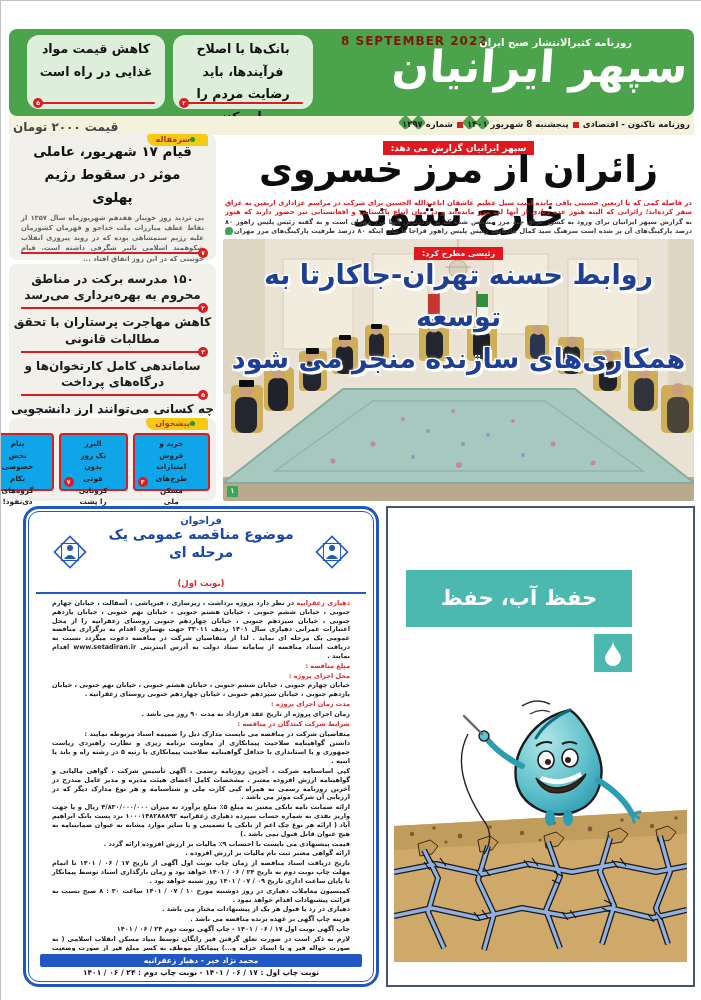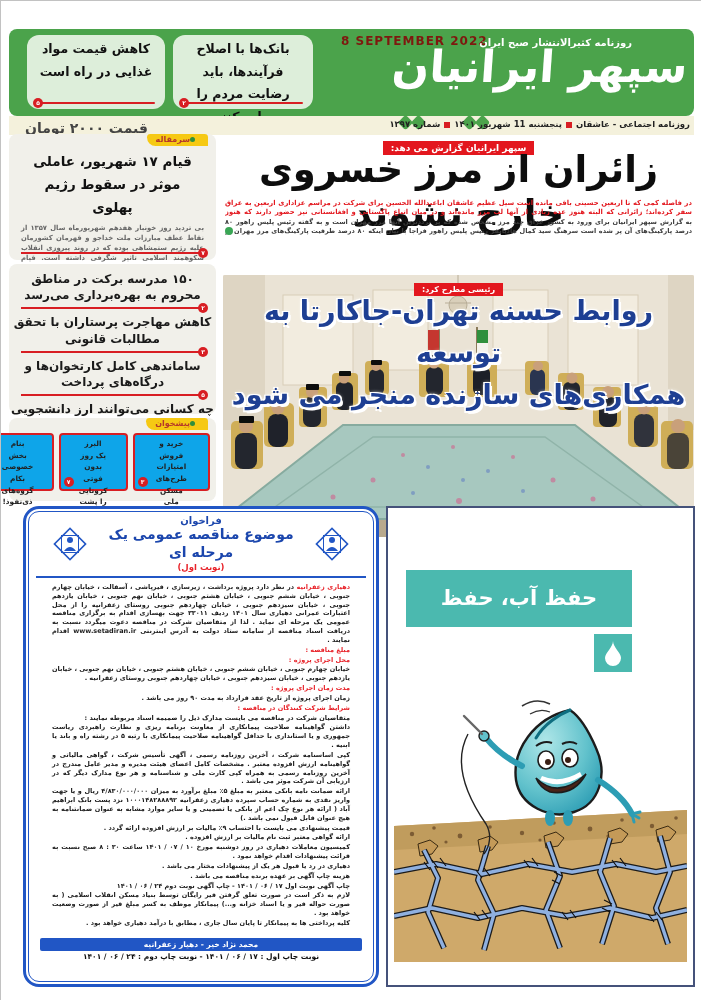--- a/index.html
+++ b/index.html
@@ -9,70 +9,70 @@
   #green-band{left:8px;top:28px;width:685px;height:87px;background:#4ba34b;border-radius:8px;}
   .teaser-box{top:34px;height:74px;background:#ddeeda;border-radius:12px;text-align:center;
     font-weight:bold;font-size:12.5px;line-height:1.8;color:#111;direction:rtl;padding:3px 8px 0;box-sizing:border-box;}
   .teaser-rule{position:absolute;left:10px;right:10px;bottom:5px;height:2.5px;background:#d81e23;border-radius:2px;}
   .num-dot{position:absolute;width:10px;height:10px;border-radius:50%;background:#d81e23;color:#fff;
     font-size:6px;line-height:10px;text-align:center;font-weight:bold;}
   #date-en{left:340px;top:33px;color:#7e180f;font-size:12px;font-weight:bold;letter-spacing:1px;}
   #tagline{right:70px;top:36px;color:#fff;font-size:10px;font-weight:bold;direction:rtl;}
   #logo-text{right:14px;top:44px;color:#fff;font-size:44px;font-weight:bold;direction:rtl;line-height:1;transform:skewX(-4deg);}
   #cream-strip{left:8px;top:115px;width:685px;height:19px;background:#f4f1dc;}
-  #price{left:24px;top:119px;font-size:14px;font-weight:bold;color:#444;direction:rtl;}
+  #price{left:12px;top:119px;font-size:12px;font-weight:bold;color:#444;direction:rtl;}
   #info-line{right:12px;top:118px;font-size:8.5px;font-weight:bold;color:#222;direction:rtl;}
   .sep-sq{display:inline-block;width:6px;height:6px;background:#d81e23;margin:0 4px;vertical-align:middle;}
   .descender{width:26px;height:13px;}
   .descender i{display:inline-block;width:11px;height:11px;background:#4ba34b;border-radius:3px;transform:rotate(45deg);margin:0 1px;}
   
   .kicker{background:#e3171e;color:#fff;font-size:9px;font-weight:bold;padding:2px 8px;direction:rtl;display:inline-block;}
   #main-kicker-wrap{left:222px;top:135px;width:471px;text-align:center;}
   #main-headline{left:222px;top:147px;width:471px;text-align:center;font-size:37px;font-weight:bold;
     color:#0d0d0d;direction:rtl;line-height:1.2;}
   #lead-red{left:224px;top:198px;width:467px;height:17px;font-size:6.8px;font-weight:bold;color:#e3171e;
     direction:rtl;text-align:justify;line-height:1.3;overflow:hidden;}
   #lead-black{left:224px;top:217px;width:467px;height:17px;font-size:6.5px;color:#3a3a3a;
     direction:rtl;text-align:justify;line-height:1.35;overflow:hidden;font-weight:bold;}
   #lead-end-dot{left:224px;top:226px;width:8px;height:8px;border-radius:50%;background:#3aa655;}
   
-  #photo{left:222px;top:238px;width:471px;height:262px;border-radius:2px;overflow:hidden;background:#e9e2d4;margin-top:36px;}
+  #photo{left:222px;top:238px;width:471px;height:262px;border-radius:2px;overflow:hidden;background:#e9e2d4;}
   #photo-kicker-wrap{left:0;top:2px;width:100%;text-align:center;position:absolute;}
   #photo-headline{position:absolute;left:0;top:15px;width:100%;text-align:center;direction:rtl;
     font-size:27px;line-height:1.55;font-weight:bold;color:#1e3f93;
     text-shadow:-1.5px -1.5px 0 #fff,1.5px -1.5px 0 #fff,-1.5px 1.5px 0 #fff,1.5px 1.5px 0 #fff,0 0 4px #fff,2.5px 2.5px 0 #fff;}
   #photo-badge{position:absolute;left:4px;bottom:4px;width:11px;height:11px;background:#3aa655;color:#fff;
     font-size:7px;line-height:11px;text-align:center;font-weight:bold;}
   
   .panel{left:8px;width:207px;background:#f1f0ea;border-radius:8px;box-sizing:border-box;}
   .tag-yellow{position:absolute;top:0;right:8px;background:#f6c913;border-radius:4px 4px 0 10px;
     padding:1px 9px 2px;font-size:8px;font-weight:bold;color:#b5372a;direction:rtl;}
   .tag-yellow i{display:inline-block;width:5px;height:5px;border-radius:50%;background:#2f8f3c;margin-right:4px;vertical-align:middle;}
-  #panel-editorial{top:133px;height:126px;padding-top:16px;}
+  #panel-editorial{top:133px;height:126px;padding-top:6px;}
   #editorial-title{font-size:13.5px;font-weight:bold;color:#111;direction:rtl;text-align:center;line-height:1.7;padding:0 14px;}
   #editorial-body{font-size:6.8px;color:#666;direction:rtl;text-align:justify;line-height:1.5;padding:4px 12px 0;font-weight:bold;}
   .panel-rule{position:absolute;left:12px;right:12px;bottom:6px;height:2px;background:#d81e23;}
   #panel-items{top:263px;height:150px;padding:4px 0 0;}
   .sb-item-text{font-size:12px;font-weight:bold;color:#1a1a1a;direction:rtl;text-align:center;line-height:1.35;padding:3px 2px 1px;}
   .sb-rule{position:relative;height:2px;background:#d81e23;margin:3px 12px 2px;}
   .sb-rule .num-dot{right:-4px;top:-4px;}
   .sb-item:last-child .sb-rule{background:#d81e23;}
   #panel-newsstand{top:417px;height:83px;padding-top:14px;}
   #newsstand-row{display:flex;direction:rtl;gap:5px;padding:1px 6px 0;}
   .ns-box{flex:1;position:relative;background:#0ea5e9;border:2px solid #d81e23;border-radius:4px;height:58px;
     font-size:7.3px;font-weight:bold;color:#222;direction:rtl;text-align:center;line-height:1.6;padding:3px 18px 0;box-sizing:border-box;}
   .ns-box .num-dot{left:3px;bottom:2px;}
   
   #tender{left:22px;top:505px;width:356px;height:481px;border:3px solid #2156c5;border-radius:16px;box-sizing:border-box;background:#fff;}
   #tender:before{content:"";position:absolute;inset:2px;border:1.5px solid #2156c5;border-radius:11px;pointer-events:none;}
   #tender-header{position:relative;display:flex;align-items:center;padding:6px 27px 2px;}
   .tender-title-block{flex:1;text-align:center;direction:rtl;}
   #tender-call{font-size:10px;font-weight:bold;color:#1b46ad;}
   #tender-subject{font-size:14px;font-weight:bold;color:#1b46ad;line-height:1.25;}
-  #tender-round{font-size:8.5px;font-weight:bold;color:#e8232a;margin-top:1px;}
+  #tender-round{font-size:8.5px;font-weight:bold;color:#e8232a;margin-top:17px;}
   .emblem{width:34px;height:34px;flex:0 0 auto;}
   #tender-divider{height:0;border-bottom:2px solid #2156c5;margin:2px 10px 3px;}
   #tender-body{padding:2px 11px 0;direction:rtl;text-align:justify;font-size:6.5px;line-height:1.36;
     color:#1c1c1c;font-weight:bold;height:352px;overflow:hidden;}
   #tender-body p{margin:0 15px 1px;}
   #tender-body b{color:#e8232a;}
   #tender-body b:empty{display:none;}
   #tender-footerbar{margin:3px 14px 1px;background:#2156c5;color:#fff;font-size:7.5px;font-weight:bold;
     text-align:center;direction:rtl;padding:2px 0;border-radius:2px;}
   #tender-footerline{text-align:center;direction:rtl;font-size:7.5px;font-weight:bold;color:#111;}
@@ -103,21 +103,21 @@
     <span>کاهش قیمت مواد غذایی در راه است</span>
     <span class="teaser-rule"></span>
     <span class="num-dot" style="left:6px;bottom:1px;">۵</span>
   </div>
 
   <div class="abs" id="cream-strip"></div>
   <div class="abs descender" style="left:398px;top:112px;"><i></i><i></i></div>
   <div class="abs descender" style="left:462px;top:112px;"><i></i><i></i></div>
   <div class="abs" id="price">قیمت ۲۰۰۰ تومان</div>
   <div class="abs" id="info-line">
-    <span>روزنامه اجتماعی - عاشقان</span><span class="sep-sq"></span><span>پنجشنبه 11 شهریور ۱۴۰۱</span><span class="sep-sq"></span><span>شماره ۱۳۹۷</span>
+    <span>روزنامه تاکنون - اقتصادی</span><span class="sep-sq"></span><span>پنجشنبه 8 شهریور ۱۴۰۱</span><span class="sep-sq"></span><span>شماره ۱۳۹۷</span>
   </div>
 
   <div class="abs" id="main-kicker-wrap"><span class="kicker">سپهر ایرانیان گزارش می دهد:</span></div>
   <div class="abs" id="main-headline">زائران از مرز خسروی خارج نشوند</div>
   <div class="abs" id="lead-red">در فاصله کمی که تا اربعین حسینی باقی مانده است سیل عظیم عاشقان اباعبدالله الحسین برای شرکت در مراسم عزاداری اربعین به عراق سفر کرده‌اند؛ زائرانی که البته هنوز عده زیادی از آنها لب مرز مانده‌اند و در میان اتباع پاکستانی و افغانستانی نیز حضور دارند که هنوز سردرگم هستند و نمی‌دانند آیا به مراسم امسال اباعبدالله می‌رسند یا خیر</div>
   <div class="abs" id="lead-black">به گزارش سپهر ایرانیان برای ورود به کشور عراق چند مرز مشخص شده که پر ترددترین آنها مرز مهران است و به گفته رئیس پلیس راهور ۸۰ درصد پارکینگ‌های آن پر شده است سرهنگ سید کمال هادیانفر رئیس پلیس راهور فراجا با بیان اینکه ۸۰ درصد ظرفیت پارکینگ‌های مرز مهران پر شده است گفت تاکنون در هر دو مرز مهران و شلمچه برای پذیرش خودروها در پارکینگ‌ها مشکلی نداریم و زائران می‌توانند با خیال راحت خودروهای خود را در پارکینگ‌ها بگذارند.</div>
   <div class="abs" id="lead-end-dot"></div>
 
   <div class="abs" id="photo">
     <svg width="471" height="262" viewBox="0 0 471 262">
@@ -331,20 +331,21 @@
         <p> <span>خیابان چهارم جنوبی ، خیابان ششم جنوبی ، خیابان هشتم جنوبی ، خیابان نهم جنوبی ، خیابان یازدهم جنوبی ، خیابان سیزدهم جنوبی ، خیابان چهاردهم جنوبی روستای زعفرانیه .</span></p>
         <p><b>مدت زمان اجرای پروژه :</b> <span></span></p>
         <p> <span>زمان اجرای پروژه از تاریخ عقد قرارداد به مدت ۹۰ روز می باشد .</span></p>
         <p><b>شرایط شرکت کنندگان در مناقصه :</b> <span></span></p>
         <p> <span>متقاضیان شرکت در مناقصه می بایست مدارک ذیل را ضمیمه اسناد مربوطه نمایند :</span></p>
         <p> <span>داشتن گواهینامه صلاحیت پیمانکاری از معاونت برنامه ریزی و نظارت راهبردی ریاست جمهوری و یا استانداری با حداقل گواهینامه صلاحیت پیمانکاری با رتبه ۵ در رشته راه و باند یا ابنیه .</span></p>
         <p> <span>کپی اساسنامه شرکت ، آخرین روزنامه رسمی ، آگهی تأسیس شرکت ، گواهی مالیاتی و گواهینامه ارزش افزوده معتبر . مشخصات کامل اعضای هیئت مدیره و مدیر عامل مندرج در آخرین روزنامه رسمی به همراه کپی کارت ملی و شناسنامه و هر نوع مدارک دیگر که در ارزیابی آن شرکت موثر می باشد .</span></p>
         <p> <span>ارائه ضمانت نامه بانکی معتبر به مبلغ ۵٪ مبلغ برآورد به میزان ۴/۸۳۰/۰۰۰/۰۰۰ ریال و یا جهت واریز نقدی به شماره حساب سپرده دهیاری زعفرانیه ۱۰۰۰۱۴۸۲۸۸۸۹۲ نزد پست بانک ابراهیم آباد ( ارائه هر نوع چک اعم از بانکی یا تضمینی و یا سایر موارد مشابه به عنوان ضمانتنامه به هیچ عنوان قابل قبول نمی باشد .)</span></p>
         <p> <span>قیمت پیشنهادی می بایست با احتساب ۹٪ مالیات بر ارزش افزوده ارائه گردد .</span></p>
         <p> <span>ارائه گواهی معتبر ثبت نام مالیات بر ارزش افزوده .</span></p>
+        <p> <span>تاریخ دریافت اسناد مناقصه از زمان چاپ نوبت اول آگهی از تاریخ ۱۷ / ۰۶ / ۱۴۰۱ تا اتمام مهلت چاپ نوبت دوم به تاریخ ۲۴ / ۰۶ / ۱۴۰۱ خواهد بود و زمان بارگذاری اسناد توسط پیمانکار تا پایان ساعت اداری تاریخ ۰۹ / ۰۷ / ۱۴۰۱ روز شنبه خواهد بود .</span></p>
         <p> <span>کمیسیون معاملات دهیاری در روز دوشنبه مورخ ۱۰ / ۰۷ / ۱۴۰۱ ساعت ۳۰ : ۸ صبح نسبت به قرائت پیشنهادات اقدام خواهد نمود .</span></p>
         <p> <span>دهیاری در رد یا قبول هر یک از پیشنهادات مختار می باشد .</span></p>
         <p> <span>هزینه چاپ آگهی بر عهده برنده مناقصه می باشد .</span></p>
         <p> <span>چاپ آگهی نوبت اول ۱۷ / ۰۶ / ۱۴۰۱ - چاپ آگهی نوبت دوم ۲۴ / ۰۶ / ۱۴۰۱</span></p>
         <p> <span>لازم به ذکر است در صورت تعلق گرفتن قیر رایگان توسط بنیاد مسکن انقلاب اسلامی ( به صورت حواله قیر و یا اسناد خزانه و...) پیمانکار موظف به کسر مبلغ قیر از صورت وضعیت خواهد بود .</span></p>
         <p> <span>کلیه پرداختی ها به پیمانکار تا پایان سال جاری ، مطابق با درآمد دهیاری خواهد بود .</span></p>
       </div>
     <div id="tender-footerbar">محمد نژاد خیر - دهیار زعفرانیه</div>
     <div id="tender-footerline">نوبت چاپ اول : ۱۷ / ۰۶ / ۱۴۰۱ - نوبت چاپ دوم : ۲۴ / ۰۶ / ۱۴۰۱</div>
   </div>

